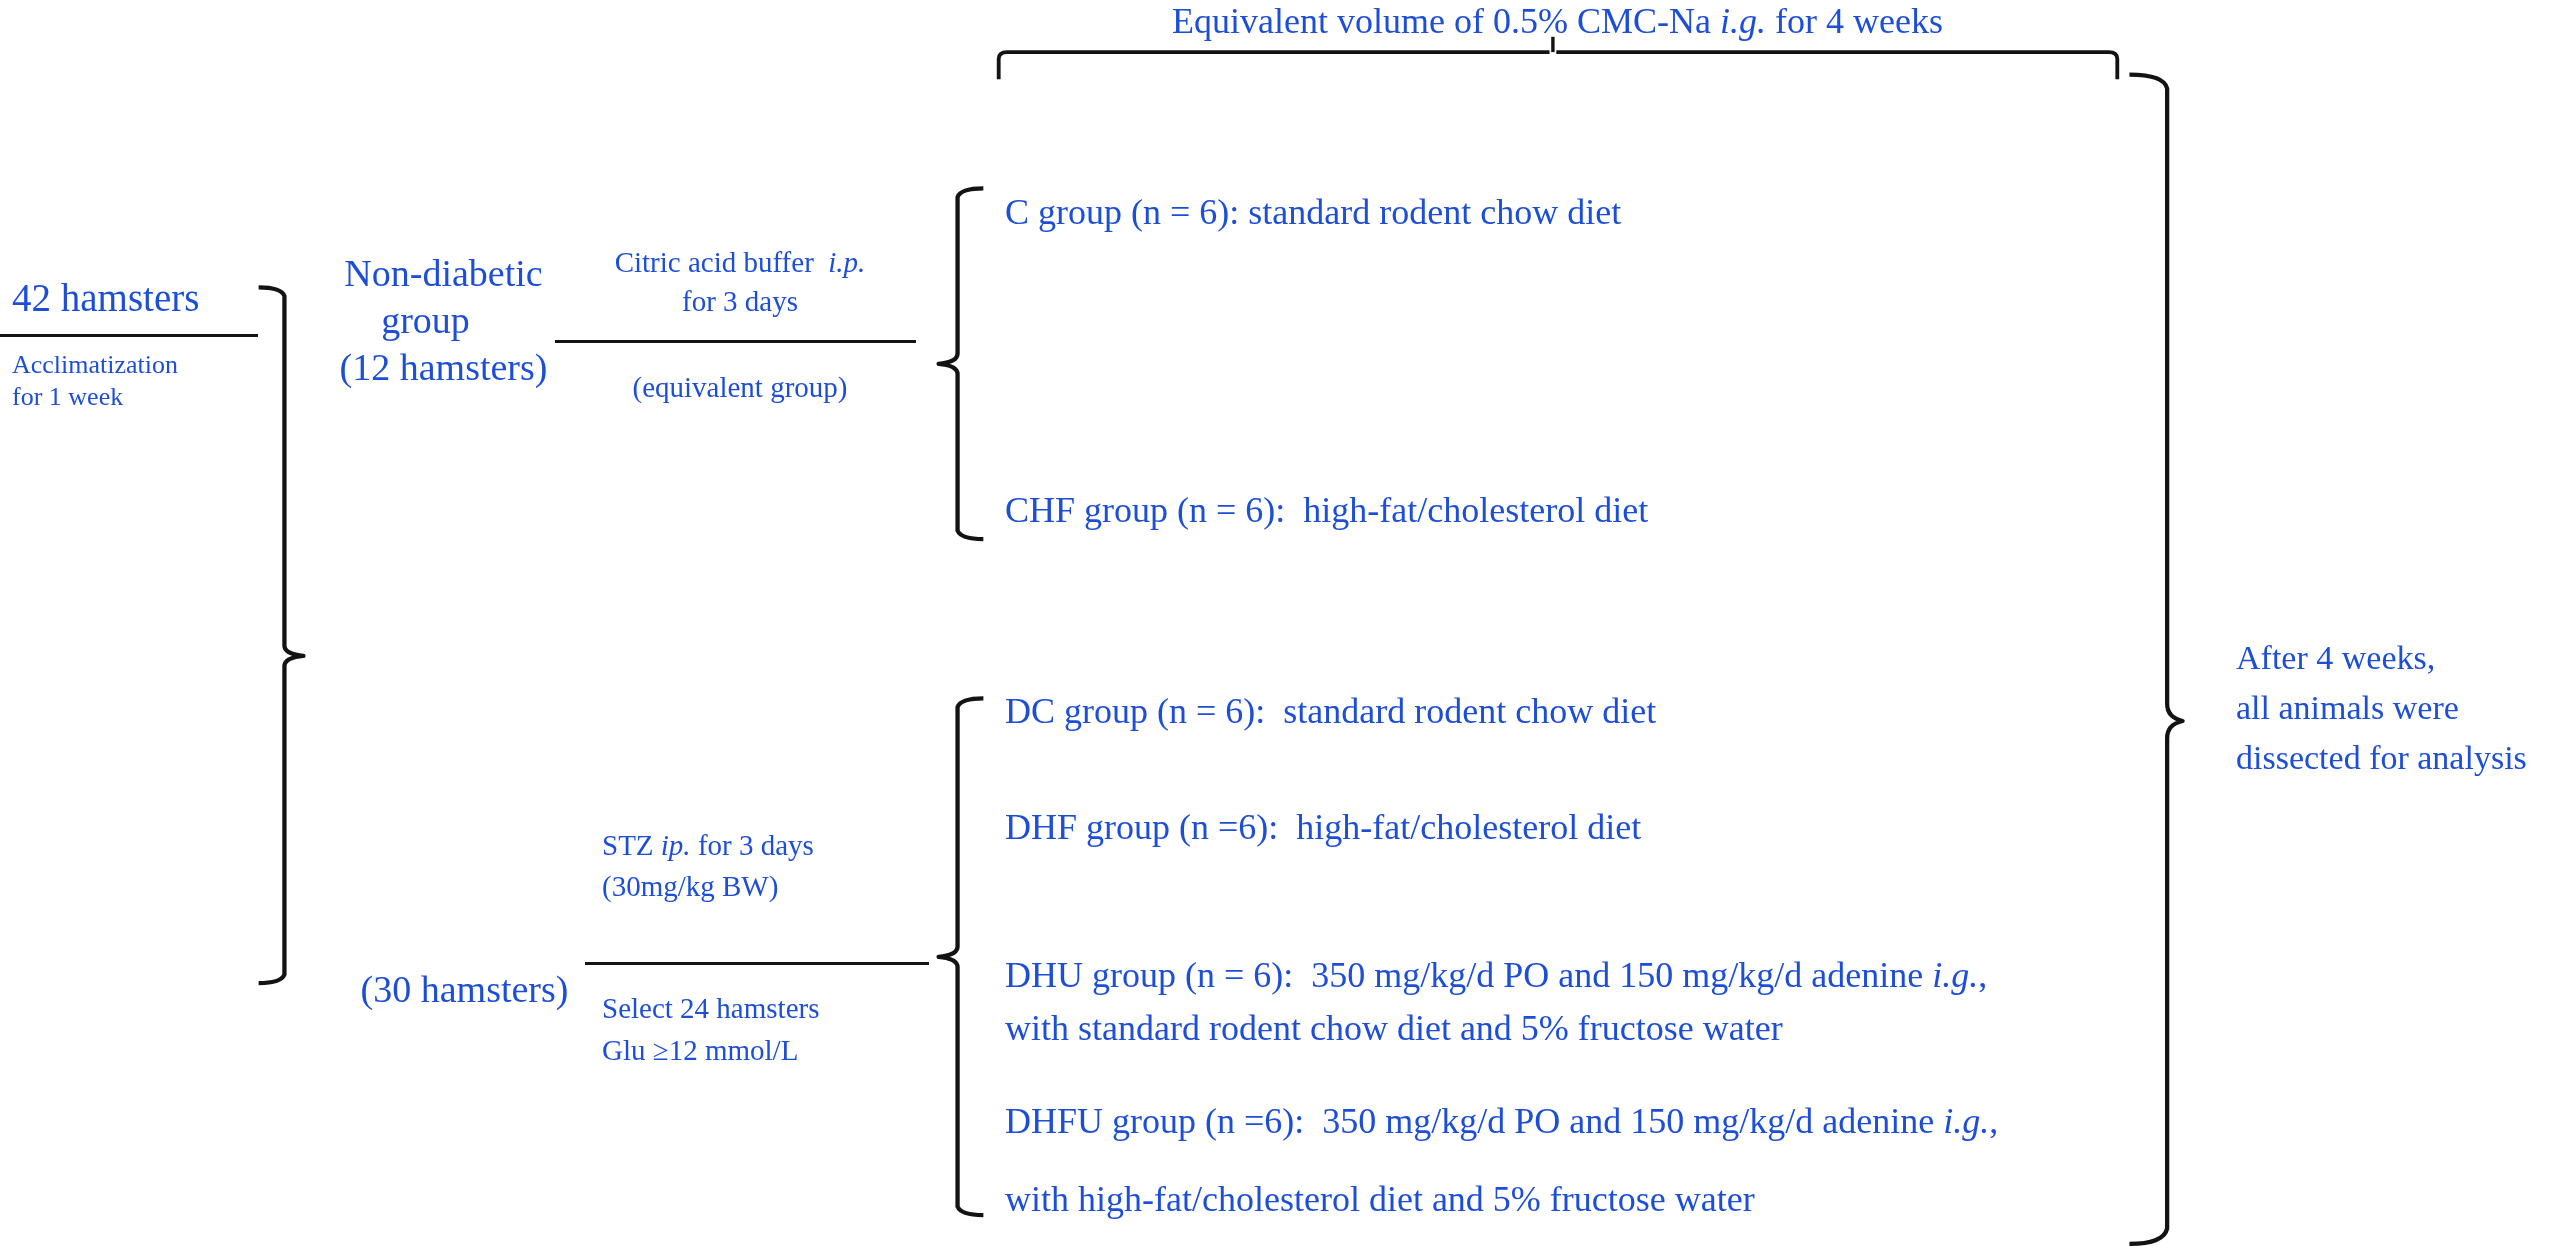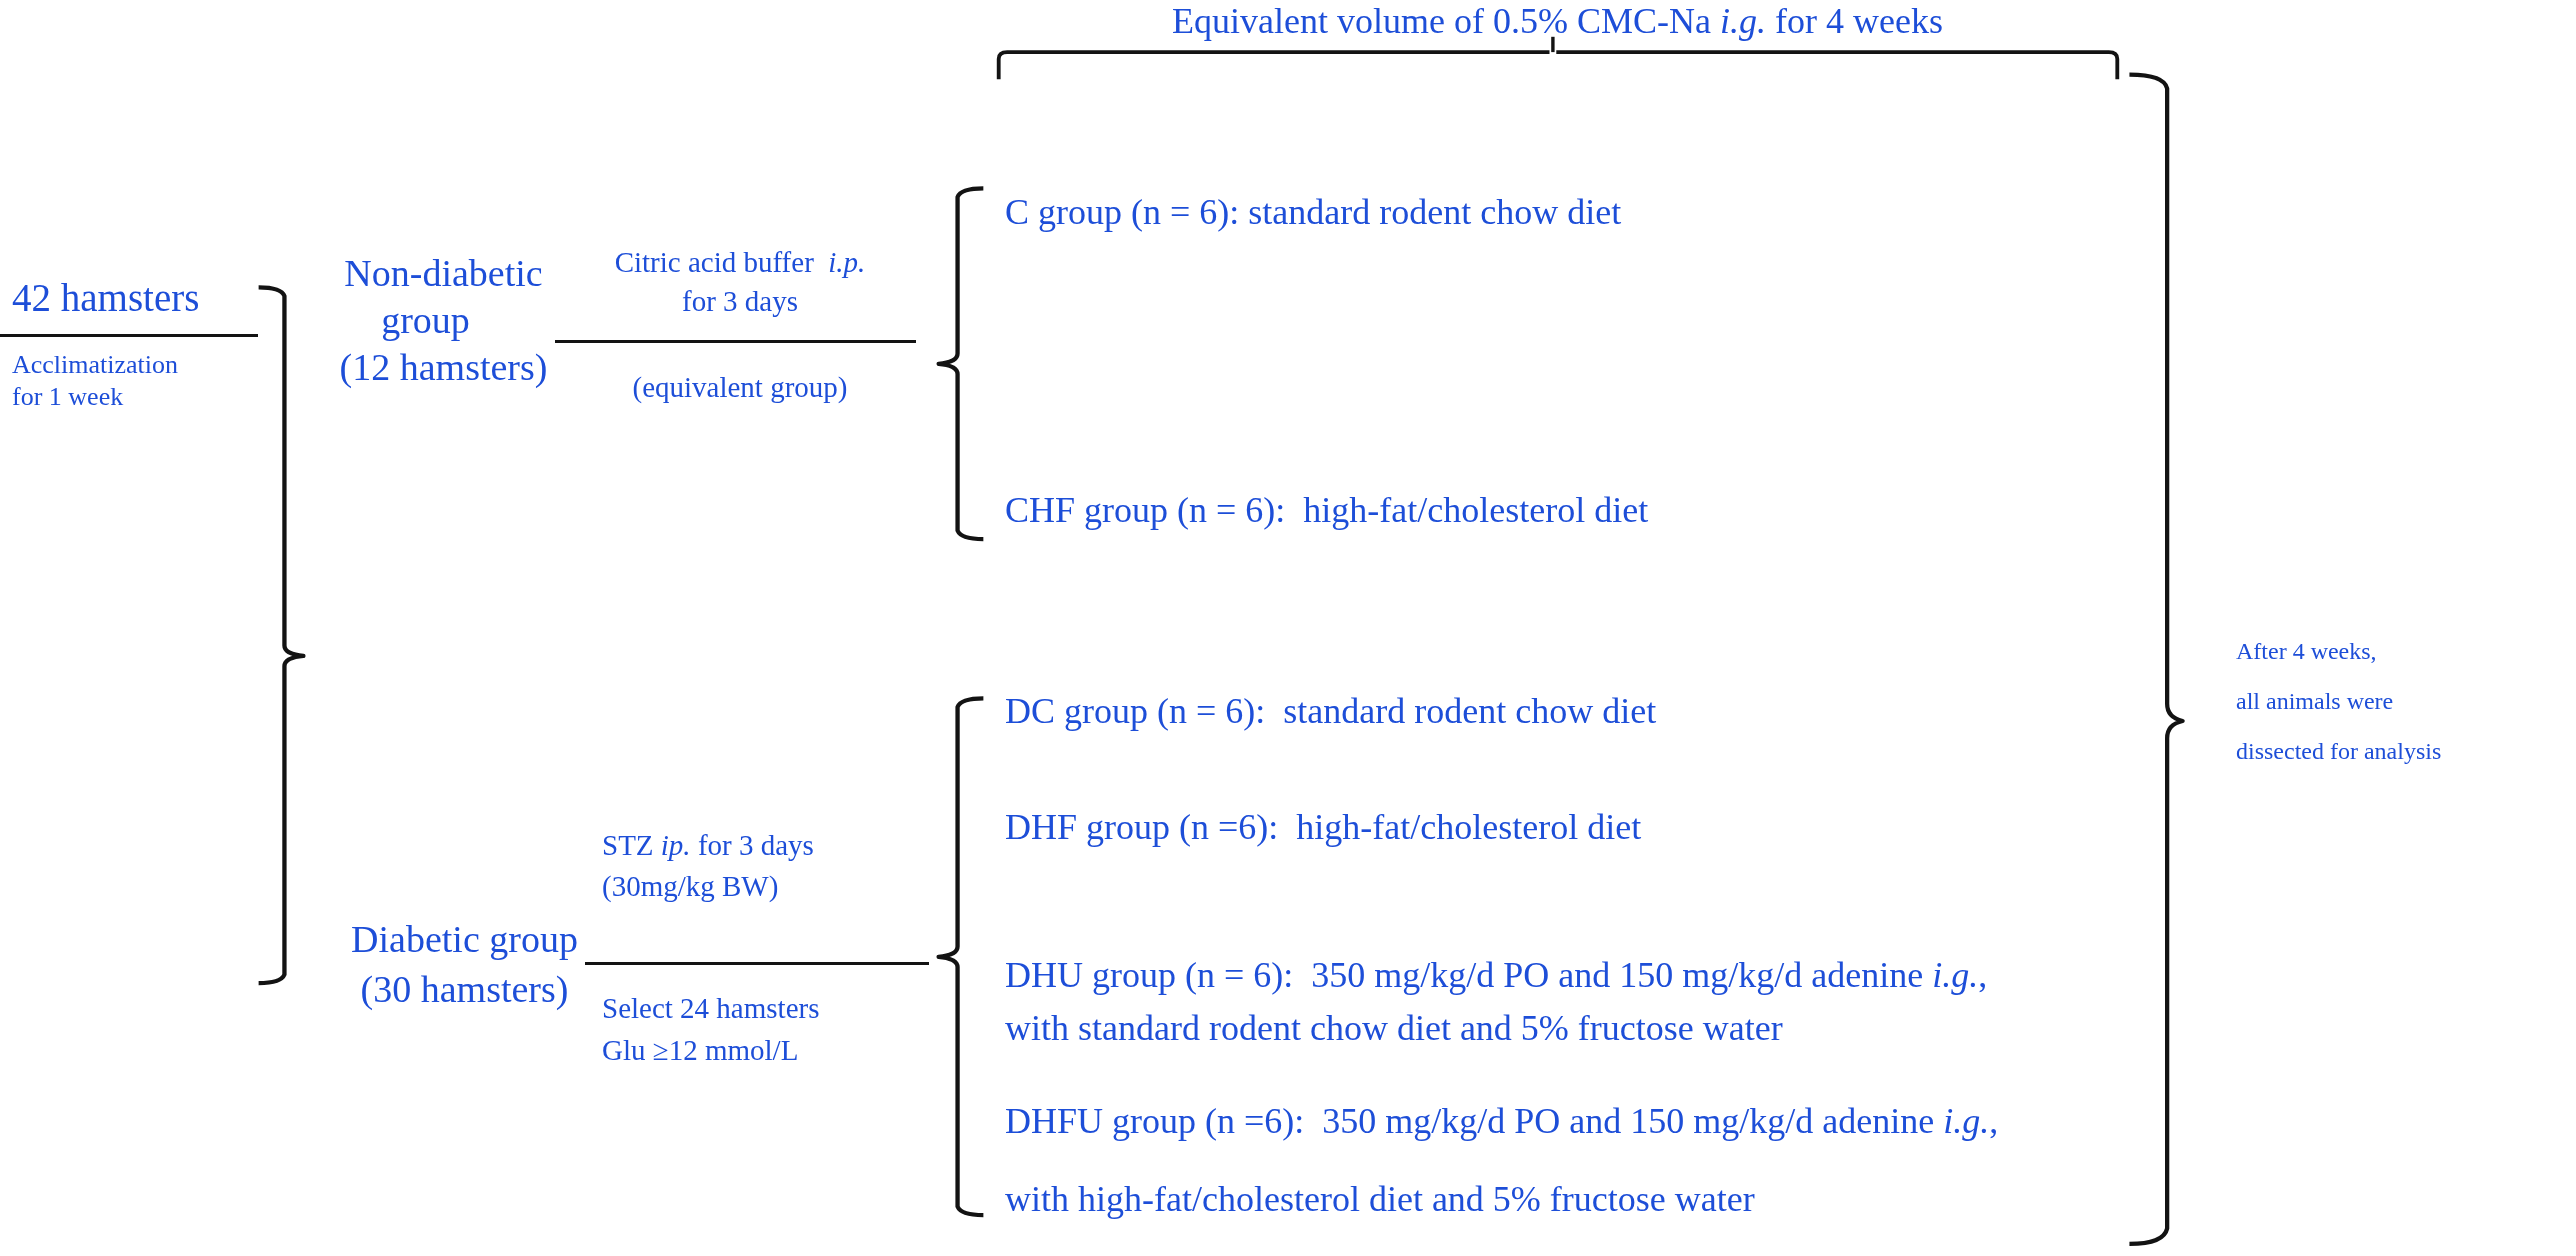--- a/index.html
+++ b/index.html
@@ -26,21 +26,21 @@
   .ctr { text-align: center; }
   .ital { font-style: italic; }
 
   
   .t-head    { font-size: 36px; }
   .t-group   { font-size: 38px; }
   .t-root    { font-size: 39px; }
   .t-small   { font-size: 26px; }
   .t-annot   { font-size: 29px; }
   .t-row     { font-size: 36px; }
-  .t-outcome { font-size: 24px; }
+  .t-outcome { font-size: 34px; }
 
   
   .hline {
     position: absolute;
     background: #131313;
     height: 3.4px;
   }
 
   
   .brace {
@@ -85,21 +85,20 @@
   <div class="brace" style="left:935px; top:185px;">
     <svg width="52" height="361" viewBox="0 0 60 420">
       <path d="M56,4 Q30,4 26,14 L26,196 Q26,206 4,208 Q26,210 26,220 L26,402 Q30,412 56,412" fill="none" stroke="#131313" stroke-width="5" stroke-linejoin="round"></path>
     </svg>
   </div>
 
   <div class="txt t-row" style="left:1005px; top:191px;">C group (n = 6): standard rodent chow diet</div>
 
   <div class="txt t-row" style="left:1005px; top:489px;">CHF group (n = 6):  high-fat/cholesterol diet</div>
 
-  <div class="txt t-group ctr" style="left:318px; top:916px; width:293px;">Diabetic group</div>
   <div class="txt t-group ctr" style="left:318px; top:966px; width:293px;">(30 hamsters)</div>
 
   <div class="txt t-annot" style="left:602px; top:828px;"><span>STZ </span><span class="ital">ip.</span><span> for 3 days</span></div>
   <div class="txt t-annot" style="left:602px; top:869px;">(30mg/kg BW)</div>
   <div class="hline" style="left:585px; top:962px; width:344px;"></div>
   <div class="txt t-annot" style="left:602px; top:991px;">Select 24 hamsters</div>
   <div class="txt t-annot" style="left:602px; top:1033px;">Glu ≥12 mmol/L</div>
 
   <div class="brace" style="left:935px; top:695px;">
     <svg width="52" height="527" viewBox="0 0 60 612">

